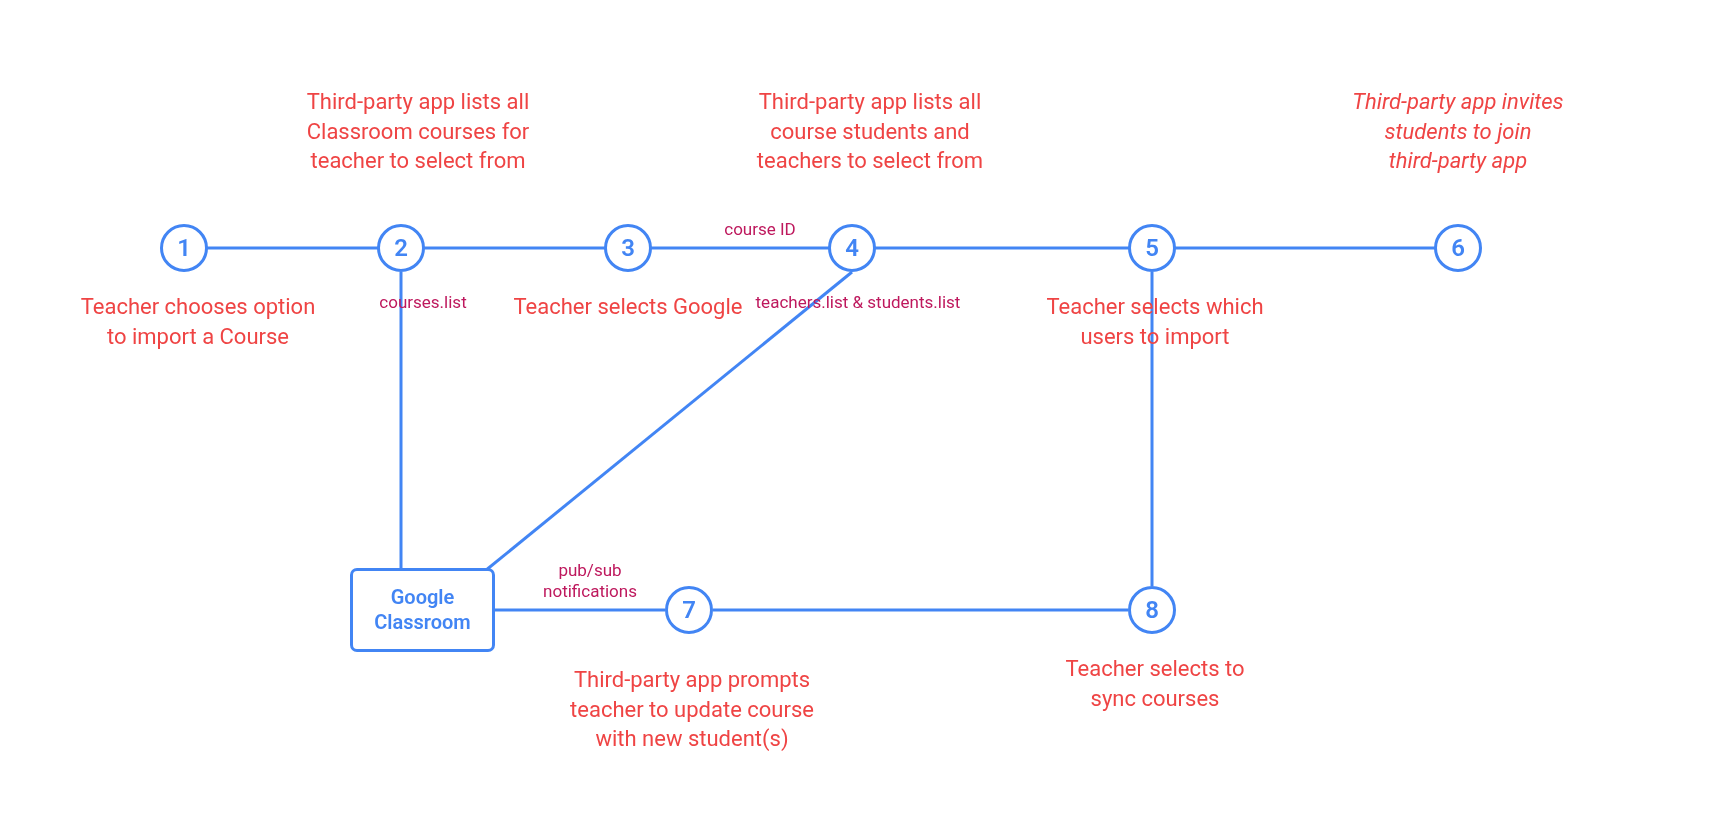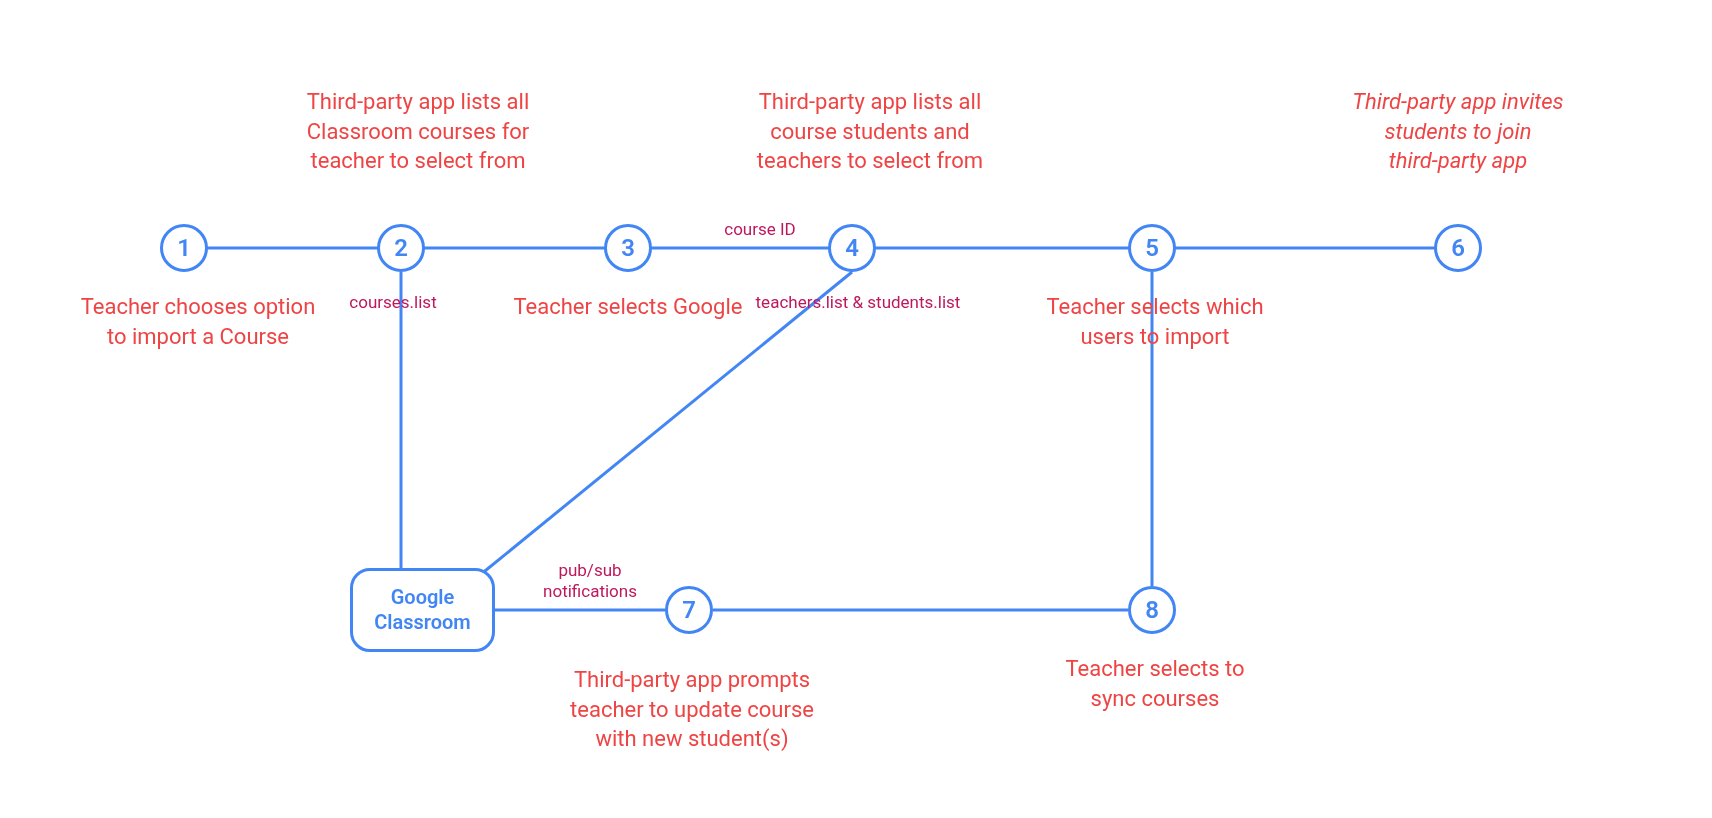--- a/index.html
+++ b/index.html
@@ -22,21 +22,21 @@
       justify-content: center;
       font-size: 24px;
       font-weight: 600;
       color: #4285f4;
       background: #fff;
       z-index: 3;
     }
     .node-rect {
       position: absolute;
       border: 3px solid #4285f4;
-      border-radius: 20px;
+      border-radius: 7px;
       display: flex;
       align-items: center;
       justify-content: center;
       text-align: center;
       font-size: 20px;
       font-weight: 600;
       color: #4285f4;
       background: #fff;
       z-index: 3;
       padding: 10px 18px;
@@ -130,21 +130,21 @@
 <div class="label" style="left:1308px; top:87px; width:300px; white-space:pre-line;font-style:italic;">Third-party app invites
 students to join
 third-party app</div>
 
 <div class="label" style="left:68px; top:292px; width:260px; white-space:pre-line;">Teacher chooses option
 to import a Course</div>
 <div class="label" style="left:508px; top:292px; width:240px;">Teacher selects Google</div>
 <div class="label" style="left:1020px; top:292px; width:270px; white-space:pre-line;">Teacher selects which
 users to import</div>
 
-<div class="small-label" style="left:338px; top:292px; width:110px;">courses.list</div>
+<div class="small-label" style="left:368px; top:292px; width:110px;">courses.list</div>
 <div class="small-label" style="left:748px; top:292px; width:220px;">teachers.list &amp;  students.list</div>
 
 <div class="small-label" style="left:700px; top:219px; width:120px;">course ID</div>
 
 <div class="small-label" style="left:530px; top:560px; width:120px; white-space:pre-line;">pub/sub
 notifications</div>
 
 <div class="label" style="left:552px; top:665px; width:280px; white-space:pre-line;">Third-party app prompts
 teacher to update course
 with new student(s)</div>

